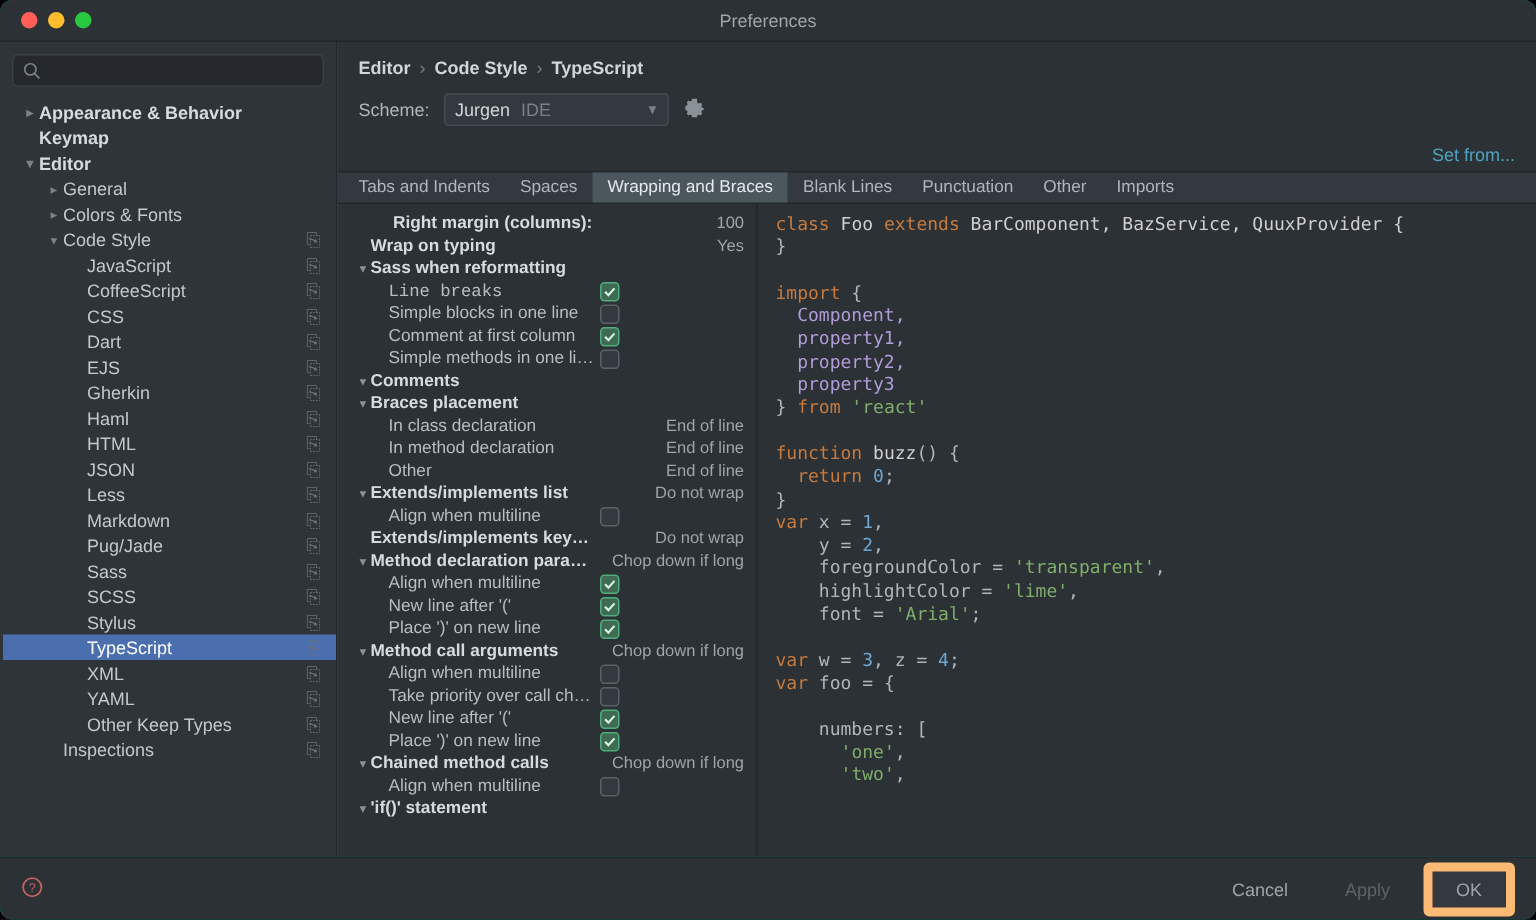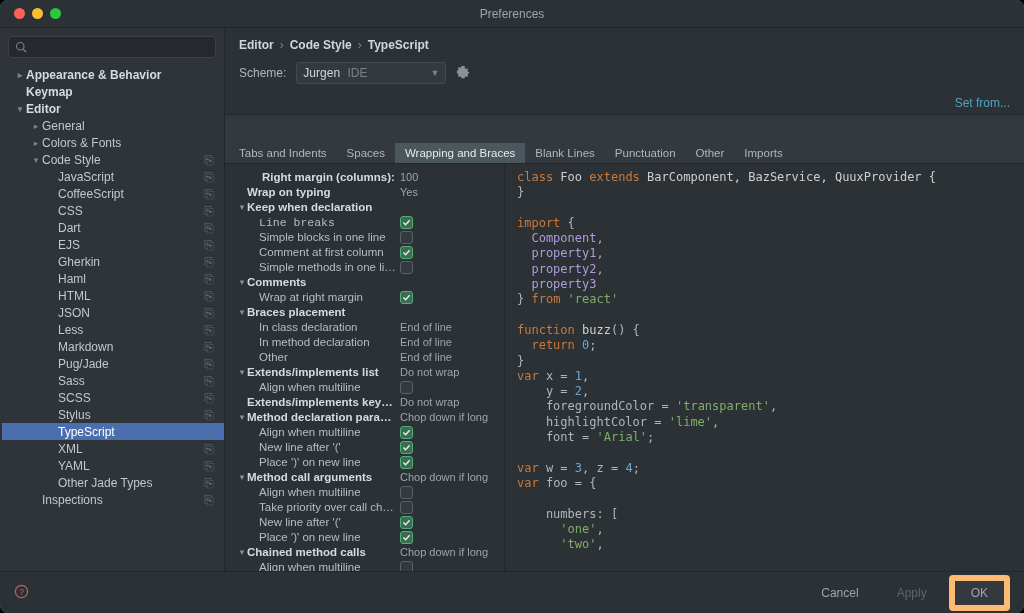--- a/index.html
+++ b/index.html
@@ -37,30 +37,30 @@
   .scheme-select { display: flex; align-items: center; background: #33393e; border: 1px solid #444a50; border-radius: 3px; height: 22px; padding: 0 6px; width: 150px; justify-content: space-between; }
   .scheme-select .nm { color: #d1d6da; }
   .scheme-select .sub { color: #7a8288; margin-left: 4px; }
   .scheme-select .dd { color: #7a8288; font-size: 9px; }
   .gear { color: #8a9197; }
 
   .setfrom-row { display: flex; justify-content: flex-end; padding: 2px 14px 4px 14px; }
   .setfrom { color: #4fa3c0; }
 
   .tabs { display: flex; background: #33393e; border-top: 1px solid #22272b; border-bottom: 1px solid #22272b; padding-left: 4px; }
-  .tab { padding: 4px 10px; color: #b0b6bb; cursor: default; font-size: 11.5px; margin-top: 28px; }
+  .tab { padding: 4px 10px; color: #b0b6bb; cursor: default; font-size: 11.5px; }
   .tab.active { background: #4b565d; color: #e6eaec; }
 
   .panel-body { flex: 1; display: flex; min-height: 0; }
   .opts { width: 280px; overflow: hidden; padding: 6px 4px 6px 8px; border-right: 1px solid #22272b; }
   .opt-row { display: flex; align-items: center; padding: 0px 4px; font-size: 11.5px; line-height: 15px; }
   .opt-row .lbl { flex: 1; color: #b7bdc2; white-space: nowrap; overflow: hidden; text-overflow: ellipsis; }
   .opt-row.head .lbl { font-weight: 600; color: #d6dbdf; }
   .opt-row .ar { width: 10px; color: #8a9197; font-size: 9px; display: inline-flex; justify-content: center; }
-  .opt-row .val { color: #9ea5ab; width: 100px; text-align: left; font-size: 11px; padding-left: 4px; }
+  .opt-row .val { color: #9ea5ab; width: 100px; text-align: right; font-size: 11px; padding-left: 4px; }
   .opt-row .chk { width: 100px; display: flex; align-items: center; padding-left: 4px; }
   .checkbox { width: 13px; height: 13px; border: 1px solid #5a6268; border-radius: 3px; display: inline-flex; align-items: center; justify-content: center; background: #33393e; }
   .checkbox.on { background: #3e6b52; border-color: #4fae7a; }
   .checkbox.on svg { display: block; }
   .checkbox svg { display: none; }
 
   .preview { flex: 1; overflow: hidden; padding: 6px 12px; font-family: Menlo, Consolas, monospace; font-size: 12px; line-height: 15.3px; color: #c2c8cd; white-space: pre; }
   .k-key { color: #c77a3e; }
   .k-type { color: #cfcfcf; }
   .k-punc { color: #b0b6bb; }
@@ -236,21 +236,21 @@
           </div>
           <div class="tree-item">
             <span class="pad" style="width: 44px;"></span>
             <span class="arrow"></span>
             <span class="txt">YAML</span>
             <span class="tail-icon">⎘</span>
           </div>
           <div class="tree-item">
             <span class="pad" style="width: 44px;"></span>
             <span class="arrow"></span>
-            <span class="txt">Other Jade Types</span>
+            <span class="txt">Other Keep Types</span>
             <span class="tail-icon">⎘</span>
           </div>
           <div class="tree-item">
             <span class="pad" style="width: 28px;"></span>
             <span class="arrow"></span>
             <span class="txt">Inspections</span>
             <span class="tail-icon">⎘</span>
           </div>
         </div>
     </div>
@@ -297,21 +297,21 @@
               <span class="lbl" style="padding-left: 15px;">Right margin (columns):</span>
               <span class="val">100</span>
             </div>
             <div class="opt-row head">
               <span class="ar"></span>
               <span class="lbl" style="padding-left: 0px;">Wrap on typing</span>
               <span class="val">Yes</span>
             </div>
             <div class="opt-row head">
               <span class="ar">▾</span>
-              <span class="lbl" style="padding-left: 0px;">Keep when declaration</span>
+              <span class="lbl" style="padding-left: 0px;">Sass when reformatting</span>
               <span class="val"></span>
             </div>
             <div class="opt-row">
               <span class="ar"></span>
               <span class="lbl" style="padding-left: 12px; font-family: Liberation Mono, monospace;">Line breaks</span>
               <span class="chk">
                 <span class="checkbox on">
                   <svg width="9" height="9" viewBox="0 0 10 10">
                     <polyline points="1.5,5 4,7.5 8.5,2.5" fill="none" stroke="#d9f3e2" stroke-width="1.6"></polyline>
                   </svg>
@@ -340,31 +340,20 @@
               <span class="ar"></span>
               <span class="lbl" style="padding-left: 12px;">Simple methods in one line</span>
               <span class="chk">
                 <span class="checkbox"></span>
               </span>
             </div>
             <div class="opt-row head">
               <span class="ar">▾</span>
               <span class="lbl" style="padding-left: 0px;">Comments</span>
               <span class="val"></span>
-            </div>
-            <div class="opt-row">
-              <span class="ar"></span>
-              <span class="lbl" style="padding-left: 12px;">Wrap at right margin</span>
-              <span class="chk">
-                <span class="checkbox on">
-                  <svg width="9" height="9" viewBox="0 0 10 10">
-                    <polyline points="1.5,5 4,7.5 8.5,2.5" fill="none" stroke="#d9f3e2" stroke-width="1.6"></polyline>
-                  </svg>
-                </span>
-              </span>
             </div>
             <div class="opt-row head">
               <span class="ar">▾</span>
               <span class="lbl" style="padding-left: 0px;">Braces placement</span>
               <span class="val"></span>
             </div>
             <div class="opt-row">
               <span class="ar"></span>
               <span class="lbl" style="padding-left: 12px;">In class declaration</span>
               <span class="val">End of line</span>

